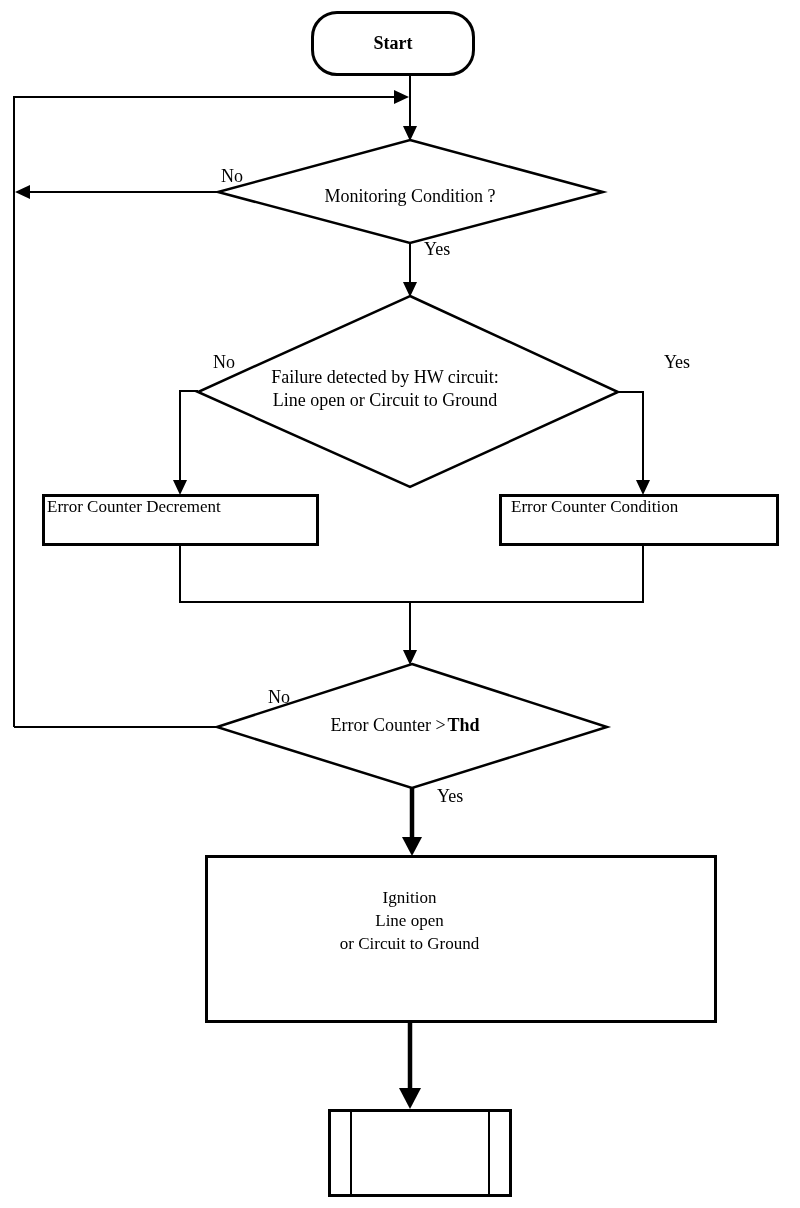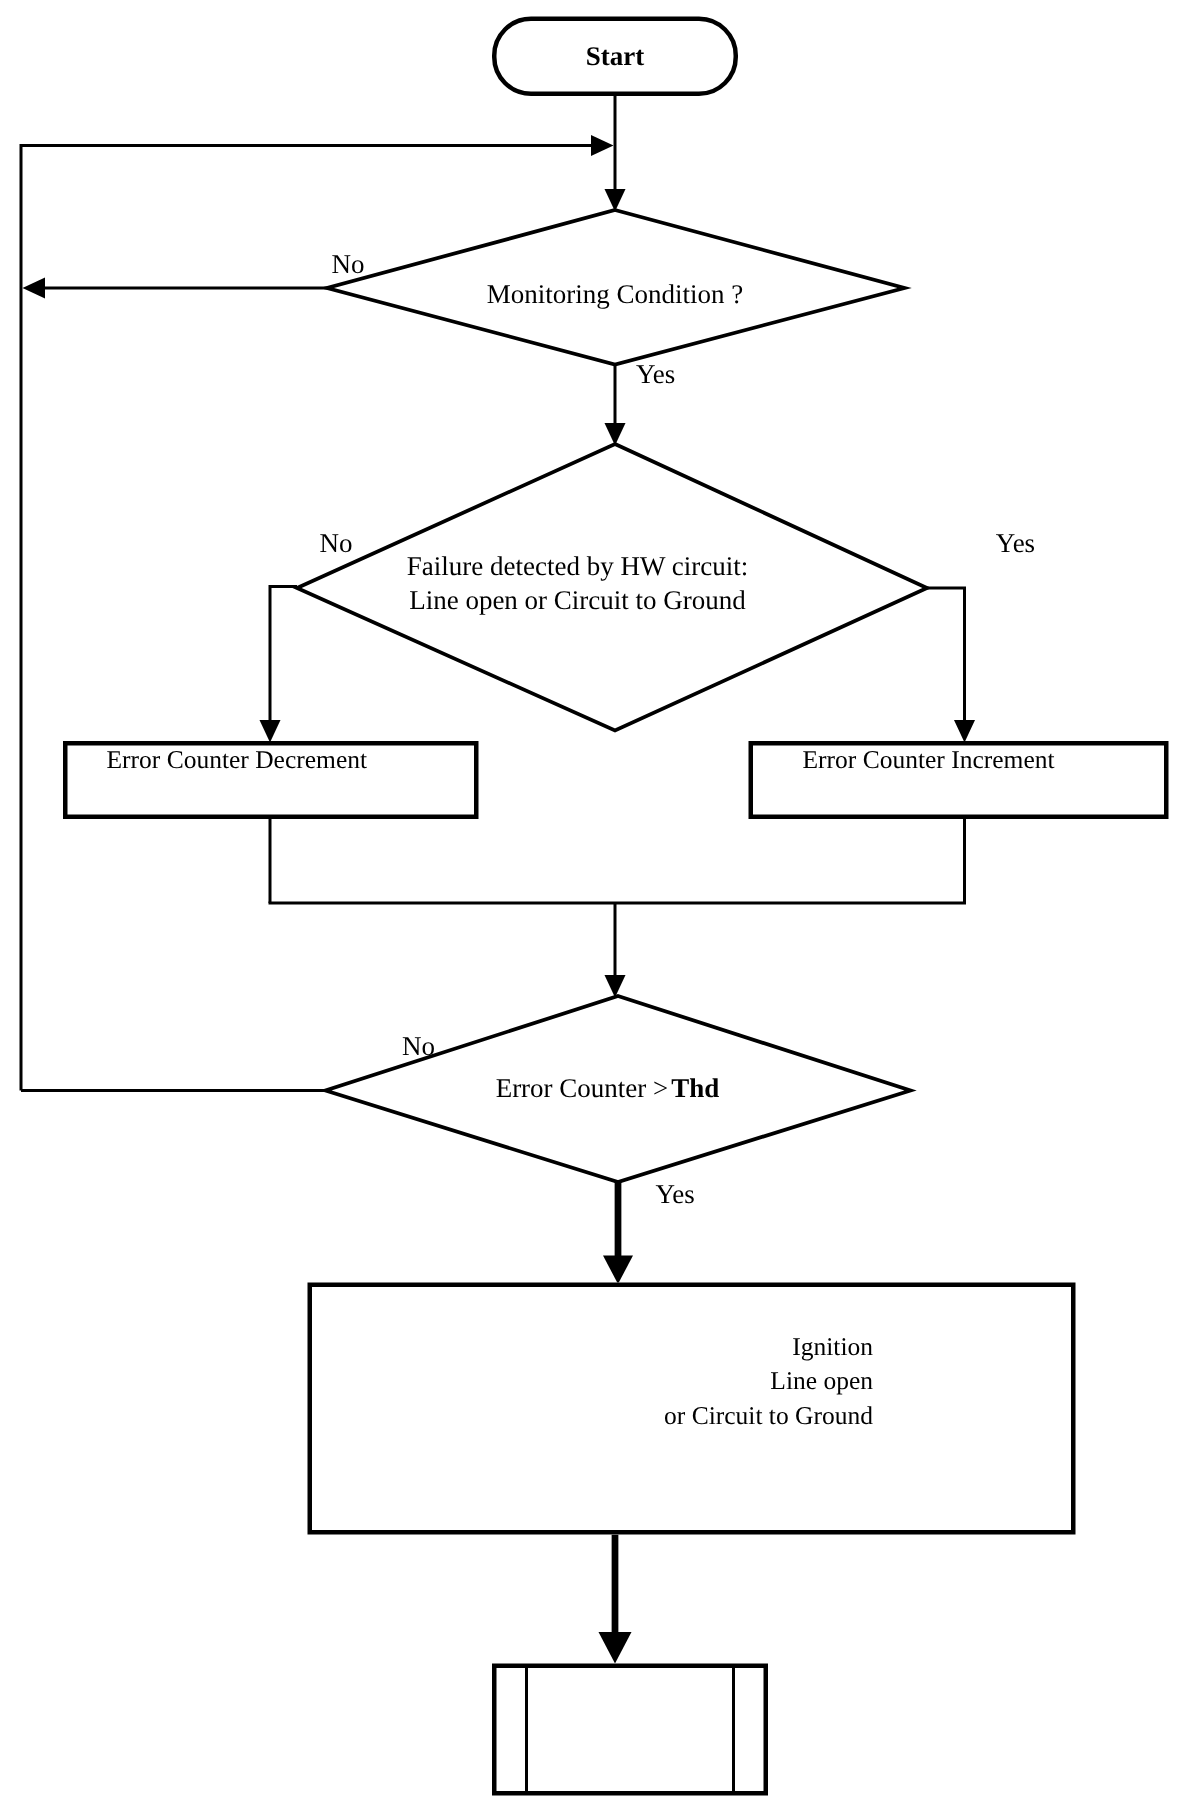--- a/index.html
+++ b/index.html
@@ -7,35 +7,35 @@
     position:relative;
     width:800px;height:1208px;
     background:#ffffff;
     font-family:"Liberation Serif","DejaVu Serif",serif;
     color:#000;
     overflow:hidden;
   }
   .layer-svg{position:absolute;left:0;top:0;z-index:1;}
   .node{position:absolute;box-sizing:border-box;background:#fff;z-index:2;}
   .terminator{
-    left:328px;top:11px;width:164px;height:53px;
+    left:311px;top:11px;width:164px;height:65px;
     border:3px solid #000;border-radius:26px;
     display:flex;align-items:center;justify-content:center;
     font-weight:bold;font-size:18px;
   }
   .proc{border:3px solid #000;}
   .proc-decrement{left:42px;top:494px;width:277px;height:52px;}
   .proc-increment{left:499px;top:494px;width:280px;height:52px;}
-  .proc-label{position:absolute;z-index:3;font-size:17px;margin-left:24px;}
+  .proc-label{position:absolute;z-index:3;font-size:17px;}
   .proc-decrement-label{left:47px;top:497px;}
   .proc-increment-label{left:511px;top:497px;}
   .proc-ignition{left:205px;top:855px;width:512px;height:168px;}
   .ignition-label{
     position:absolute;left:205px;top:886px;width:377px;z-index:3;
-    text-align:right;font-size:17px;line-height:23px;white-space:pre-line;
+    text-align:center;font-size:17px;line-height:23px;white-space:pre-line;padding-left:16px;
   }
   .predefined{
     left:328px;top:1109px;width:184px;height:88px;
     border:3px solid #000;
     display:flex;align-items:center;justify-content:center;
   }
   .pp-bar{position:absolute;top:0;bottom:0;width:2px;background:#000;}
   .pp-bar-left{left:19px;}
   .pp-bar-right{right:19px;}
   .fault-label{
@@ -109,21 +109,21 @@
   <div class="dlabel dlabel-failure">Failure detected by HW circuit:
 Line open or Circuit to Ground</div>
   <div class="dlabel dlabel-threshold">
     <span>Error Counter &gt;</span><span class="bold-part">Thd</span>
   </div>
 
   <div class="node proc proc-decrement"></div>
   <div class="proc-label proc-decrement-label">Error Counter Decrement</div>
 
   <div class="node proc proc-increment"></div>
-  <div class="proc-label proc-increment-label">Error Counter Increment</div>
+  <div class="proc-label proc-increment-label">Error Counter Condition</div>
 
   <div class="node proc proc-ignition"></div>
   <div class="ignition-label">Ignition
 Line open
 or Circuit to Ground</div>
 
   <div class="node predefined">
     <div class="pp-bar pp-bar-left"></div>
     <div class="pp-bar pp-bar-right"></div>
   </div>

